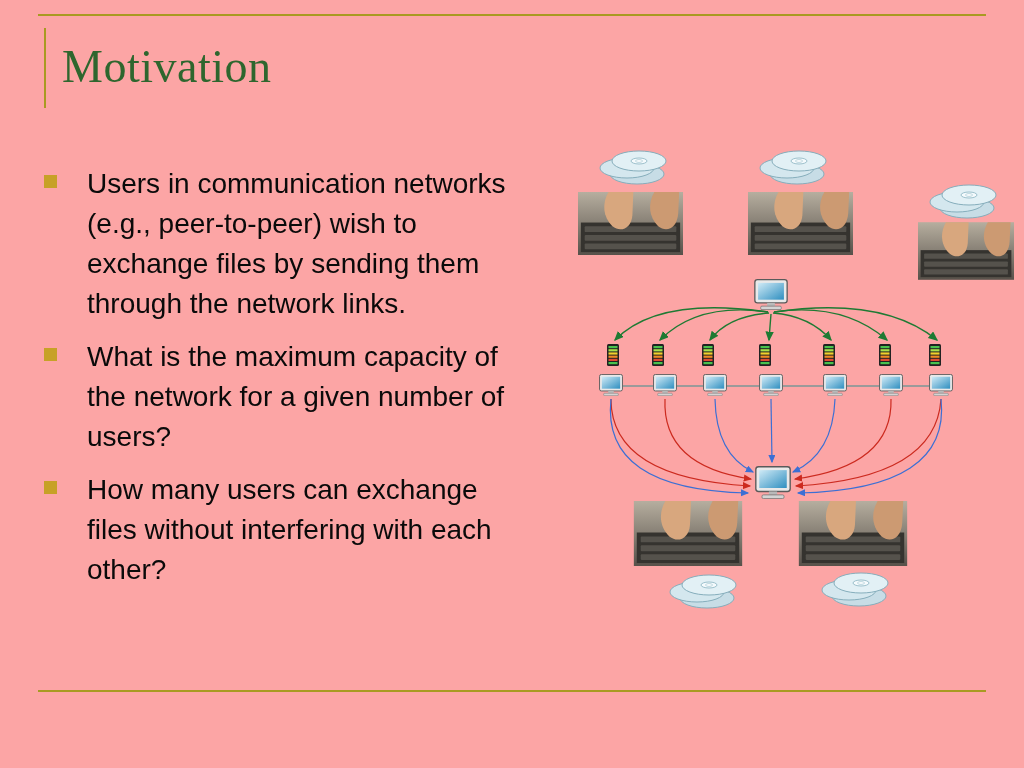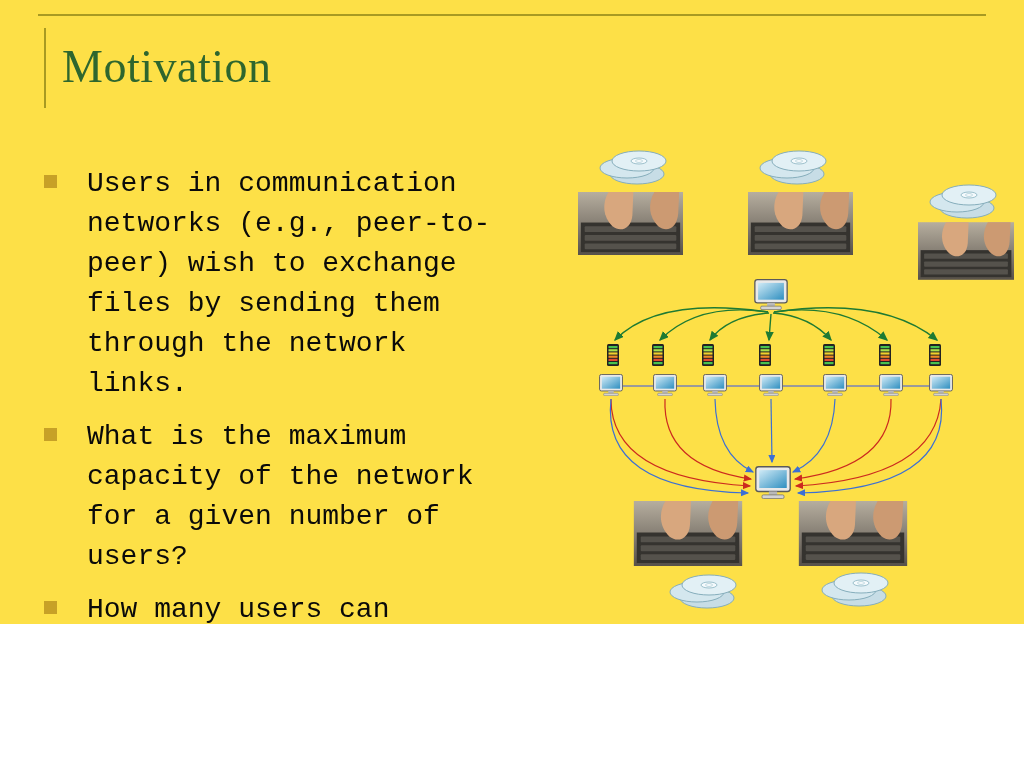--- a/index.html
+++ b/index.html
@@ -1,27 +1,27 @@
 <!DOCTYPE html>
 <html style="--accent_line: #A89A22; --title_text: #2E662E; --bullet_marker: #C7A127; --arrow_green: #1E7A33; --arrow_red: #CC2A1F; --arrow_blue: #3C6FD4; --connector_gray: #9A9A9A;"><head>
 <meta charset="utf-8">
 <style>
   html,body{margin:0;padding:0;background:#fff;}
-  .slide{position:relative;width:1024px;height:624px;background:#fde047;overflow:hidden;
+  .slide{position:relative;width:1024px;height:768px;background:#fca5a5;overflow:hidden;
          font-family:"Liberation Sans",sans-serif;}
   .rule{position:absolute;left:38px;right:38px;height:2px;background:var(--accent_line,#A89A22);}
   .rule.top{top:14px;}
   .rule.bottom{top:690px;}
   .title-accent{position:absolute;left:44px;top:28px;width:2px;height:80px;background:var(--accent_line,#A89A22);}
   .title{position:absolute;left:62px;top:40px;margin:0;font-family:"Liberation Serif",serif;
          font-weight:normal;font-size:46px;color:var(--title_text,#2E662E);letter-spacing:0.5px;}
   .bullets{position:absolute;left:44px;top:164px;width:500px;}
   .bullet{display:flex;align-items:flex-start;margin-bottom:13px;}
   .sq{flex:none;width:13px;height:13px;margin-top:11px;background:var(--bullet_marker,#C7A127);}
-  .btxt{margin-left:30px;width:432px;font-size:28px;line-height:1.43;color:#0a0a0a;font-family:Liberation Mono, monospace;}
+  .btxt{margin-left:30px;width:432px;font-size:28px;line-height:1.43;color:#0a0a0a;}
   .diagram{position:absolute;left:548px;top:136px;width:470px;height:520px;}
   .ln-green{stroke:var(--arrow_green,#1E7A33);fill:none;stroke-width:1.4;}
   .ln-red{stroke:var(--arrow_red,#CC2A1F);fill:none;stroke-width:1.2;}
   .ln-blue{stroke:var(--arrow_blue,#3C6FD4);fill:none;stroke-width:1.2;}
   .ln-gray{stroke:var(--connector_gray,#9A9A9A);stroke-width:2;}
   .mk-green{fill:var(--arrow_green,#1E7A33);}
   .mk-red{fill:var(--arrow_red,#CC2A1F);}
   .mk-blue{fill:var(--arrow_blue,#3C6FD4);}
 </style>
 </head>

